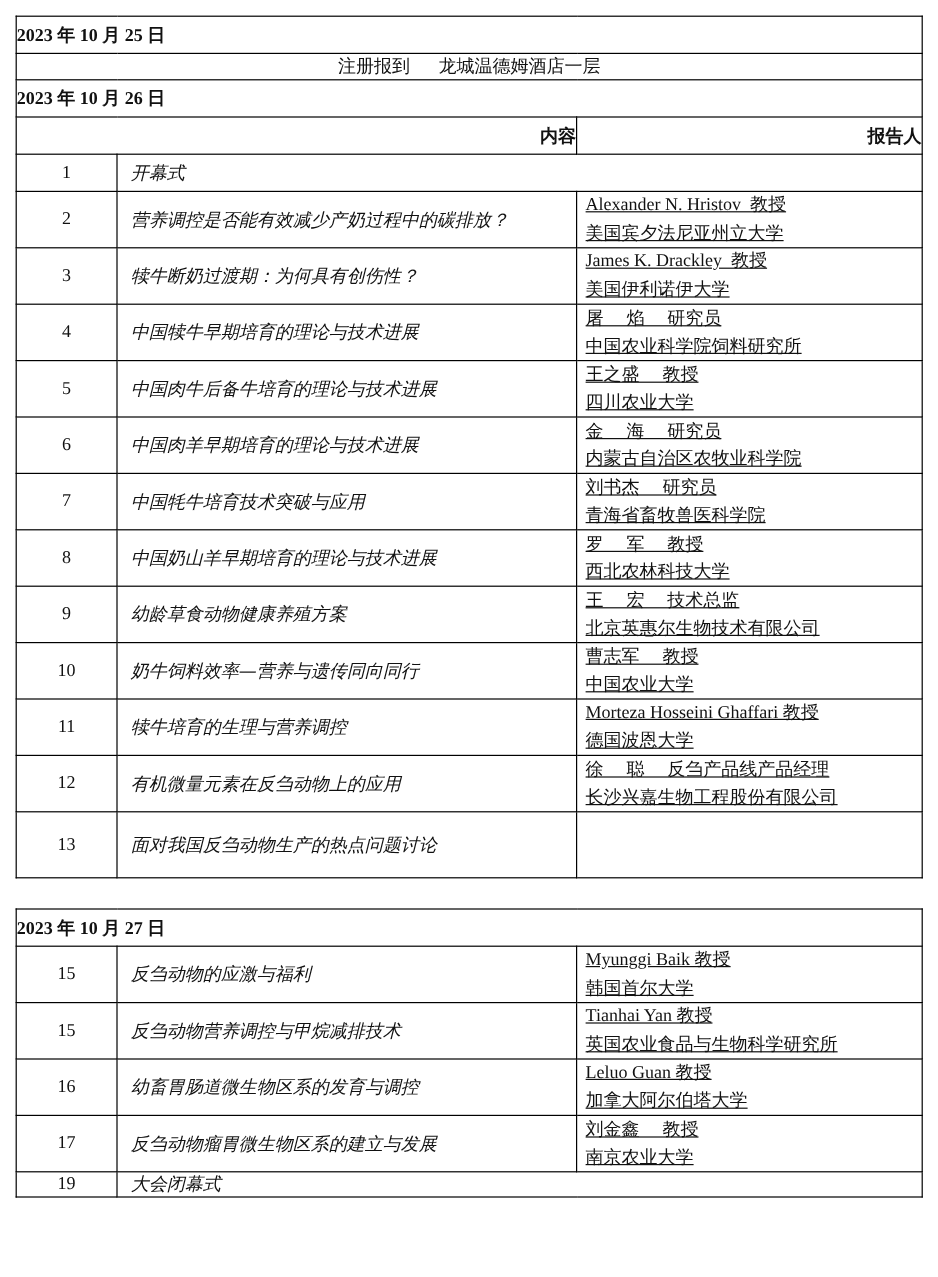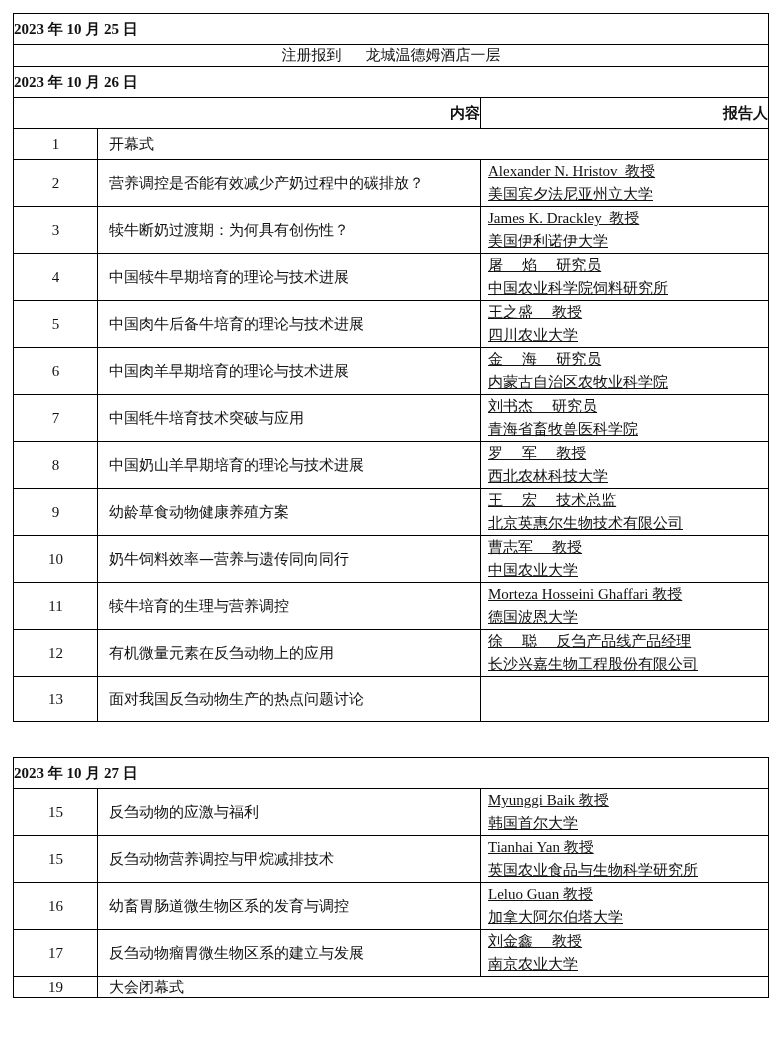--- a/index.html
+++ b/index.html
@@ -3,33 +3,33 @@
 <meta charset="utf-8">
 <style>
   html, body { margin: 0; padding: 0; background: #ffffff; }
   body { width: 782px; height: 1064px; position: relative; overflow: hidden;
          font-family: "DejaVu Sans", sans-serif; color: #111; }
   .tbl { position: absolute; left: 13px; width: 755px; border-collapse: collapse; table-layout: fixed; }
   .tbl td { border: 1px solid #000; padding: 0; vertical-align: middle; font-size: 15px; }
   .t1 { top: 13px; }
   .t2 { top: 757px; }
   .c-num { width: 83px; text-align: center; font-family: "Liberation Serif", serif; font-size: 15px; }
-  .c-topic { width: 382px; padding-left: 11px !important; }
+  .c-topic { width: 382px; padding-left: 11px !important; font-style: italic; }
   .c-spk { padding-left: 7px !important; line-height: 23px; font-size: 15px; }
   .c-spk .ln { display: block; white-space: nowrap; text-decoration: underline; }
   .date { text-align: left; font-family: "Liberation Serif", serif; font-weight: bold; font-size: 15px; }
   .reg { text-align: center; font-size: 15px; }
   .hdr { text-align: right; font-weight: bold; font-size: 16px; }
   .latin { font-family: "Liberation Serif", serif; }
   .h-date { height: 31px; }
   .h-reg { height: 22px; }
   .h-hdr { height: 31px; }
   .h-1 { height: 31px; }
   .h-2 { height: 46px; }
-  .h-last { height: 45px; }
+  .h-last { height: 55px; }
   .h-19 { height: 21px; }
 </style>
 </head>
 <body>
 
 <table class="tbl t1">
   <colgroup>
       <col style="width:84px">
       <col style="width:383px">
       <col style="width:288px">

